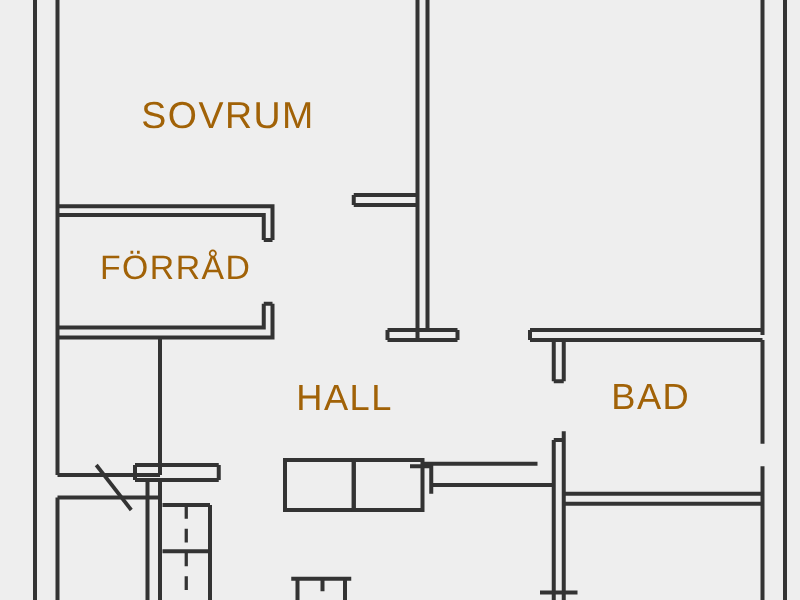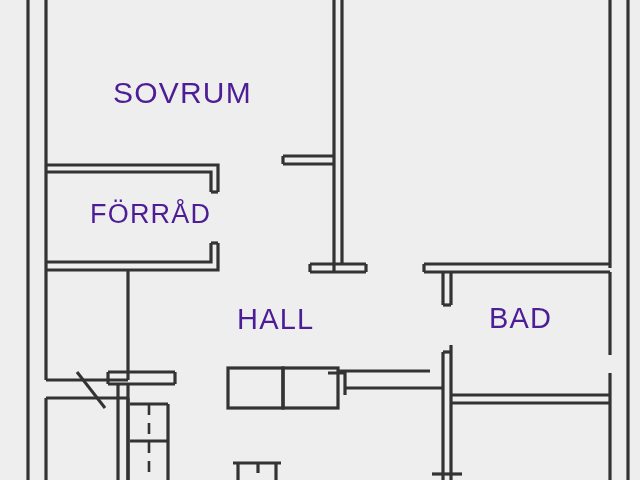--- a/index.html
+++ b/index.html
@@ -22,28 +22,28 @@
     left: 0;
     top: 0;
     width: 640px;
     height: 480px;
     display: block;
   }
   .room-label {
     position: absolute;
     font-family: "Liberation Sans", sans-serif;
     font-weight: 400;
-    color: #4c1d95;
+    color: #a16207;
     letter-spacing: 1.2px;
     white-space: nowrap;
     user-select: none;
   }
   .label-sovrum     { left: 113px; top: 76px;  font-size: 30px; }
   .label-vardagsrum { left: 387px; top: 76px;  font-size: 30px; }
-  .label-forrad     { left: 90px;  top: 199px; font-size: 27px; }
+  .label-forrad     { left: 80px;  top: 199px; font-size: 27px; }
   .label-hall       { left: 237px; top: 303px; font-size: 29px; }
   .label-bad        { left: 489px; top: 302px; font-size: 29px; }
 </style>
 </head>
 <body>
 
 <div id="plan-root">
 
   <svg id="plan-svg" viewBox="0 0 640 480">
 

